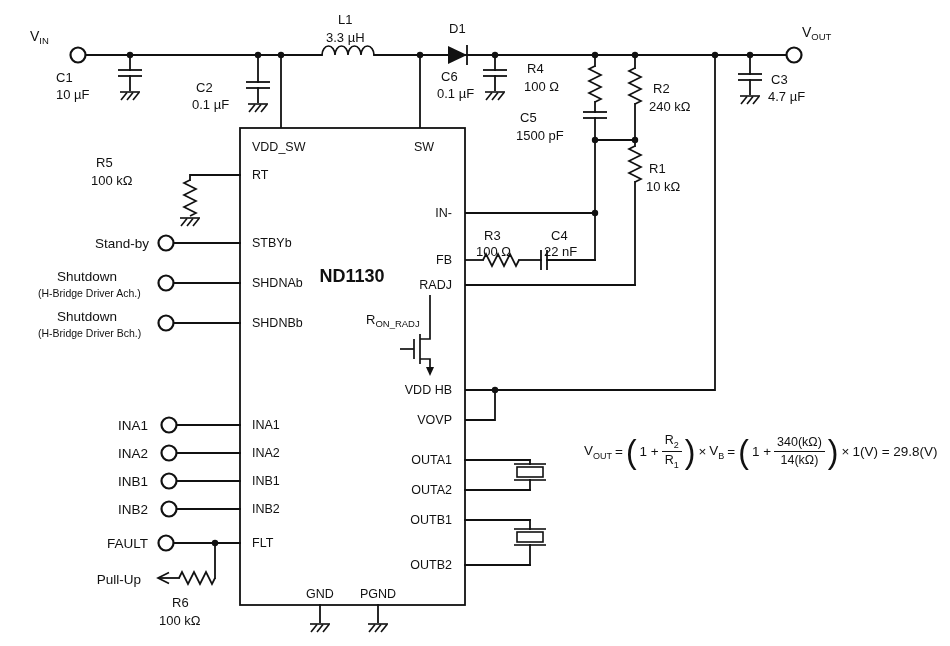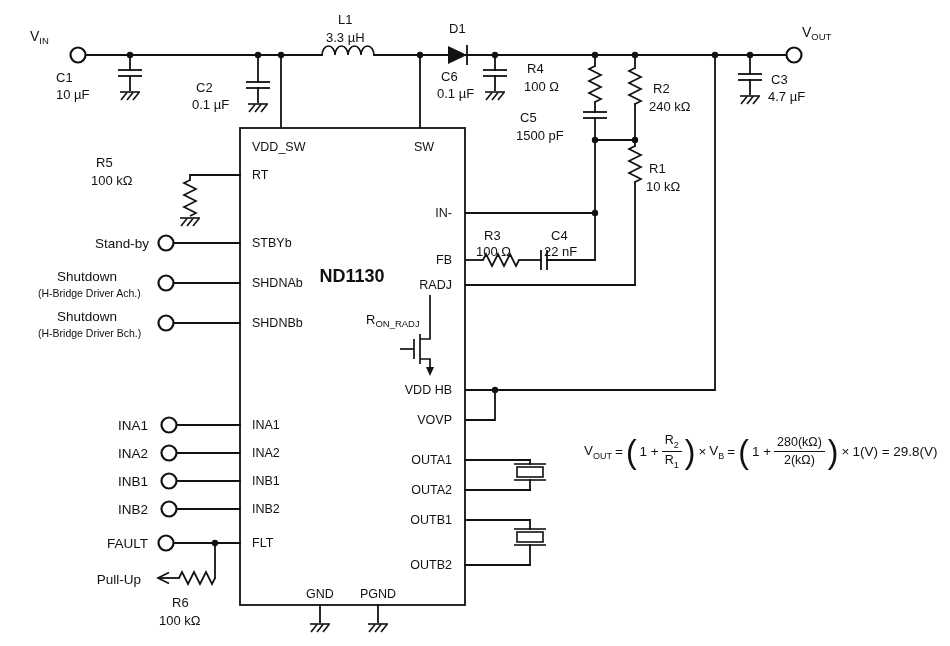--- a/index.html
+++ b/index.html
@@ -318,20 +318,20 @@
     <span class="num"><span>R</span><sub>2</sub></span>
     <span class="den"><span>R</span><sub>1</sub></span>
   </span>
   <span class="paren">)</span>
   <span>×</span>
   <span><span>V</span><sub>B</sub></span>
   <span>=</span>
   <span class="paren">(</span>
   <span>1 +</span>
   <span class="frac">
-    <span class="num">280(kΩ)</span>
-    <span class="den">2(kΩ)</span>
+    <span class="num">340(kΩ)</span>
+    <span class="den">14(kΩ)</span>
   </span>
   <span class="paren">)</span>
   <span>×</span>
   <span>1(V) = 29.8(V)</span>
 </div>
 </div>
 
 </body></html>

